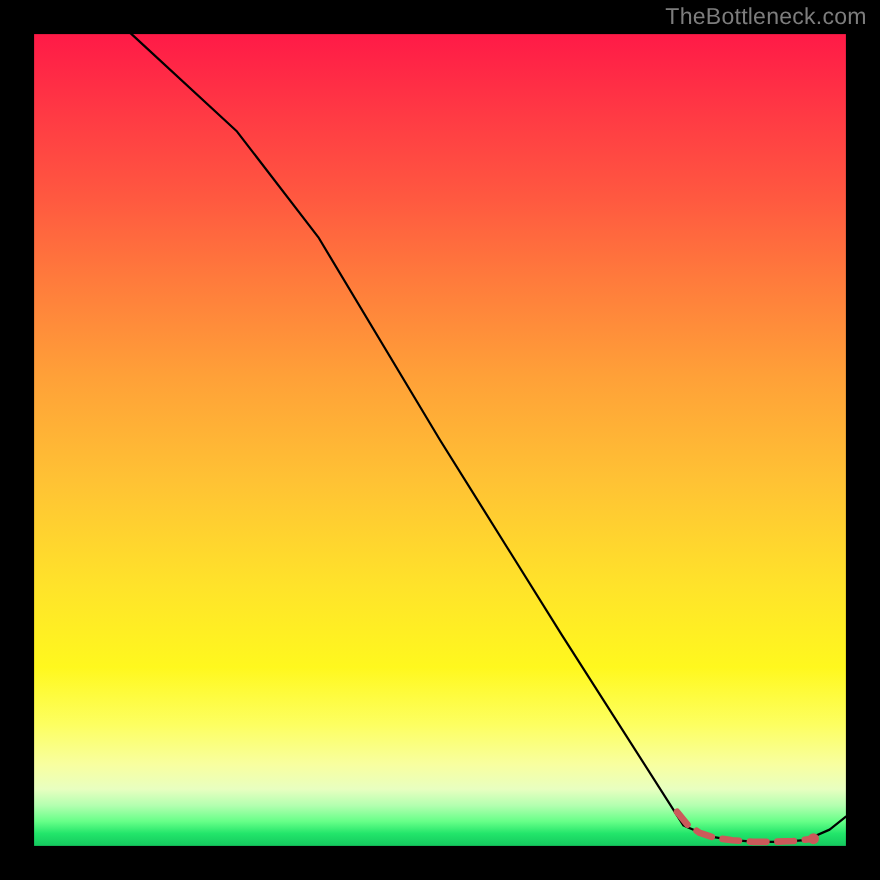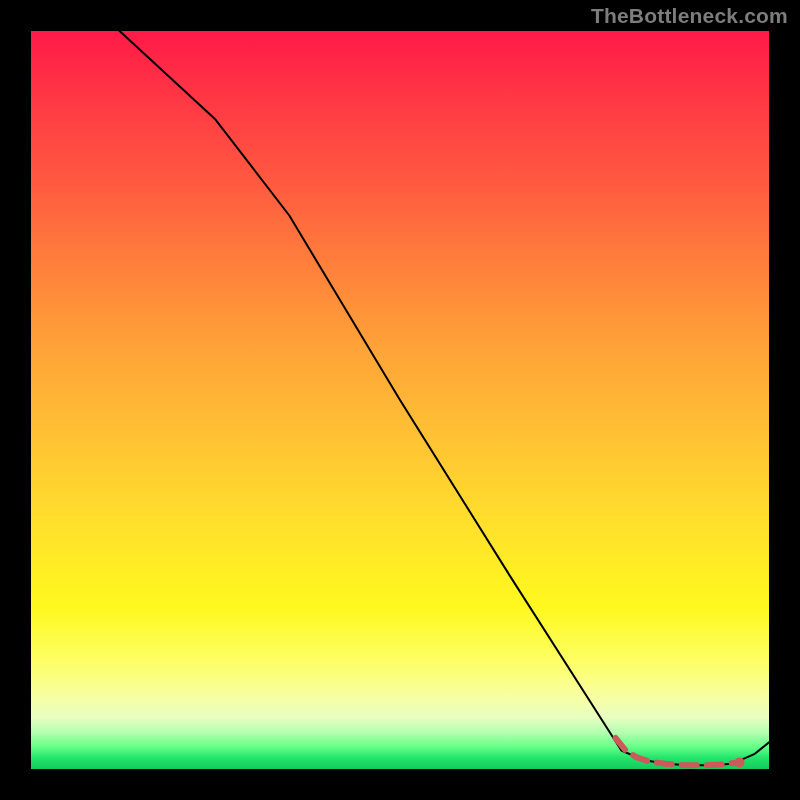--- a/index.html
+++ b/index.html
@@ -50,21 +50,21 @@
     width: 738px;
     height: 738px;
     overflow: visible;
   }
   .watermark {
     position: absolute;
     top: 4px;
     right: 12px;
     color: #7d7d7d;
     font-size: 21px;
-    font-weight: 700;
+    font-weight: 400;
     letter-spacing: 0.2px;
     user-select: none;
   }
 </style>
 </head>
 <body>
 
 <div class="frame">
 
   <div class="plot-area">

